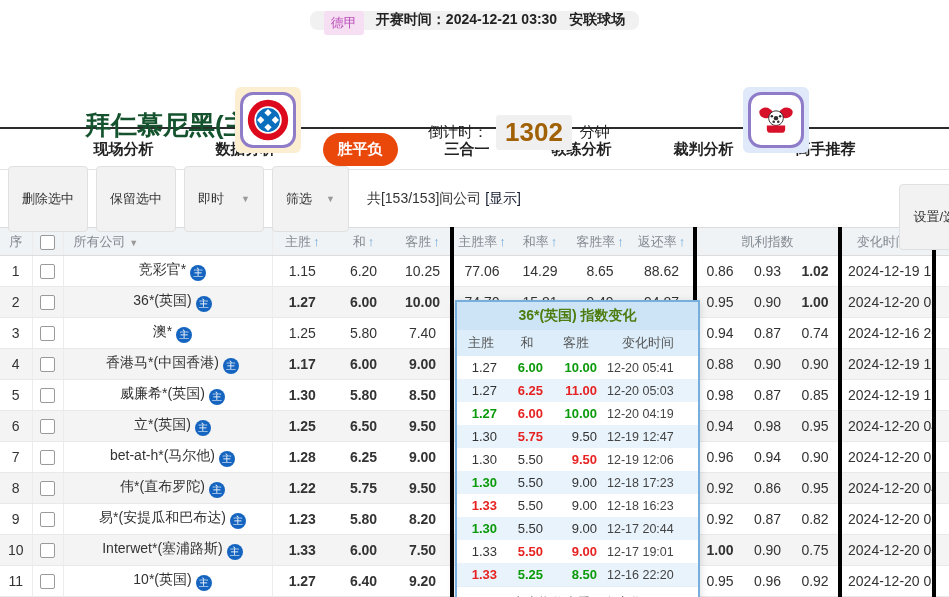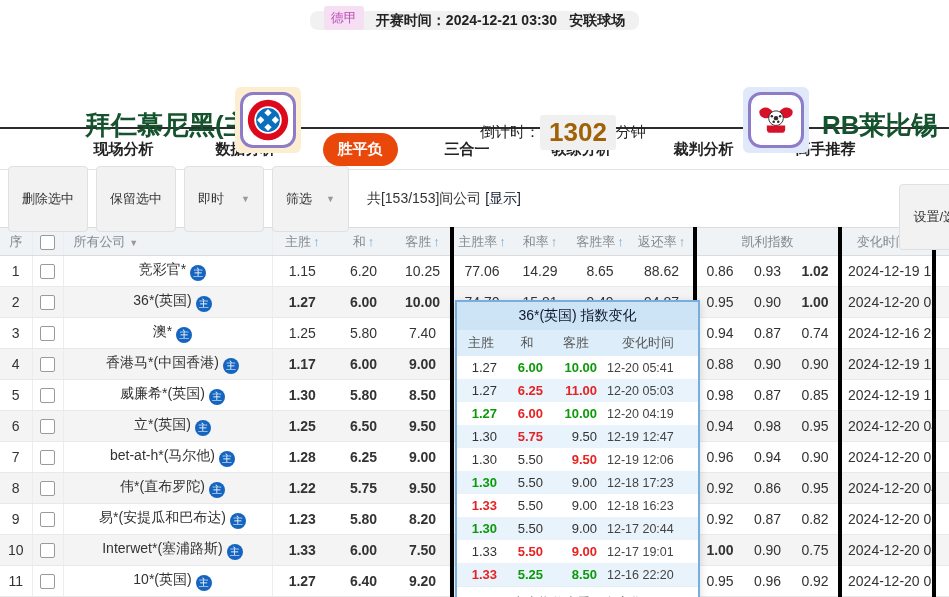--- a/index.html
+++ b/index.html
@@ -1,33 +1,33 @@
 <!DOCTYPE html>
 <html><head>
 <meta charset="utf-8">
 <style>
   * { margin:0; padding:0; box-sizing:border-box; }
   body { background:#888; font-family:"Liberation Sans","DejaVu Sans",sans-serif; }
   .screen { width:949px; height:597px; position:relative; overflow:hidden; background:#fff; margin:0 auto; }
 
   
   .topbar { height:40px; display:flex; justify-content:center; align-items:center; }
-  .match-pill { background:#f1f1f1; border-radius:8px; height:19px; display:flex; align-items:flex-end; gap:12px; padding:0 14px; font-size:14px; font-weight:bold; color:#222; }
+  .match-pill { background:#f1f1f1; border-radius:8px; height:19px; display:flex; align-items:flex-start; gap:12px; padding:0 14px; font-size:14px; font-weight:bold; color:#222; }
   .league-badge { background:#f6dff3; color:#bb4fbb; font-size:13px; font-weight:normal; padding:3px 7px; border-radius:3px; }
 
   
   .match-header { height:87px; position:relative; }
   .team-name { font-size:26px; font-weight:bold; color:#14532d; }
   .home-name { position:absolute; left:85px; top:68px; }
   .away-name { position:absolute; left:822px; top:68px; }
   .logo-box { position:absolute; top:47px; width:66px; height:66px; border-radius:6px; display:flex; align-items:center; justify-content:center; }
   .home-box { left:235px; background:#fbeed1; }
   .away-box { left:743px; background:#dfe9fa; }
   .logo-inner { width:56px; height:56px; background:#fff; border:3px solid #8f7cc9; border-radius:13px; display:flex; align-items:center; justify-content:center; }
-  .countdown { position:absolute; left:480px; top:75px; font-size:15px; color:#222; display:flex; align-items:center; }
+  .countdown { position:absolute; left:428px; top:75px; font-size:15px; color:#222; display:flex; align-items:center; gap:8px; }
   .count-val { background:#f0f0f0; border-radius:3px; padding:2px 9px; font-size:26px; font-weight:bold; color:#a16207; }
 
   
   .tabs { height:43px; border-top:2px solid #2c2c2c; border-bottom:1px solid #e3e3e3; display:flex; justify-content:center; align-items:center; gap:32px; background:#fff; }
   .tab { font-size:15px; font-weight:bold; color:#222; padding:7px 15px; border-radius:17px; cursor:pointer; white-space:nowrap; }
   .tab.active { background:#ea470b; color:#fff; }
 
   
   .toolbar { height:57px; display:flex; align-items:center; padding:0 8px; gap:8px; position:relative; background:#fff; }
   .btn { background:#f2f2f2; border:1px solid #e0e0e0; border-radius:4px; padding:23px 13px; font-size:13px; color:#333; cursor:pointer; white-space:nowrap; }
@@ -49,21 +49,21 @@
   .arr { color:#6aa5d8; font-weight:bold; font-size:13px; margin-left:2px; }
   .cb { display:inline-block; width:15px; height:15px; border:1px solid #9a9a9a; border-radius:2px; background:#fff; vertical-align:middle; cursor:pointer; }
   .badge { display:inline-block; width:16px; height:16px; line-height:16px; border-radius:50%; background:#1565c0; color:#fff; font-size:10px; text-align:center; margin-left:4px; vertical-align:-2px; }
   .c-g { color:#0a9a0a; font-weight:bold; }
   .c-r { color:#e62222; font-weight:bold; }
   td.time-cell { text-align:left; padding-left:6px; font-size:12.5px; color:#3a3a3a; }
   .seq { color:#555; font-size:13px; }
 
   
   .popup { position:absolute; left:455px; top:300px; width:245px; background:#fff; border:2px solid #77aede; z-index:10; box-shadow:0 2px 8px rgba(0,0,0,.15); }
-  .popup-title { background:#cde4f6; text-align:center; font-size:14px; font-weight:normal; color:#0f172a; padding:5px 8px; }
+  .popup-title { background:#cde4f6; text-align:center; font-size:14px; font-weight:bold; color:#4d7c0f; padding:5px 8px; }
   .popup-cols { display:flex; background:#ddeefa; font-size:13px; color:#555; padding:4px 0; }
   .popup-cols span { display:inline-block; }
   .pc1 { width:48px; text-align:center; }
   .pc2 { width:44px; text-align:center; }
   .pc3 { width:54px; text-align:center; }
   .pc4 { width:90px; text-align:center; }
   .popup-row { display:flex; align-items:center; height:23px; font-size:13px; color:#333; }
   .popup-row:nth-child(even) { background:#e9f3fb; }
   .popup-row span { display:inline-block; }
   .pv1 { width:48px; text-align:right; padding-right:8px; }
@@ -115,21 +115,20 @@
           <circle cx="24" cy="22" r="8" fill="#fff" stroke="#2b2b2b" stroke-width="1"></circle>
           <circle cx="24" cy="22" r="2.4" fill="#2b2b2b"></circle>
           <circle cx="19.5" cy="20" r="1.4" fill="#2b2b2b"></circle>
           <circle cx="28.5" cy="20" r="1.4" fill="#2b2b2b"></circle>
           <circle cx="21.5" cy="26" r="1.4" fill="#2b2b2b"></circle>
           <circle cx="26.5" cy="26" r="1.4" fill="#2b2b2b"></circle>
           <path d="M14 30 h20 v4 a4 4 0 0 1 -4 4 h-12 a4 4 0 0 1 -4 -4 Z" fill="#d8112a"></path>
         </svg>
       </div>
     </div>
-    <span class="team-name away-name">RB莱比锡</span>
   </div>
 
   <nav class="tabs">
       <div class="tab">现场分析</div>
       <div class="tab">数据分析</div>
       <div class="tab active">胜平负</div>
       <div class="tab">三合一</div>
       <div class="tab">教练分析</div>
       <div class="tab">裁判分析</div>
       <div class="tab">高手推荐</div>

